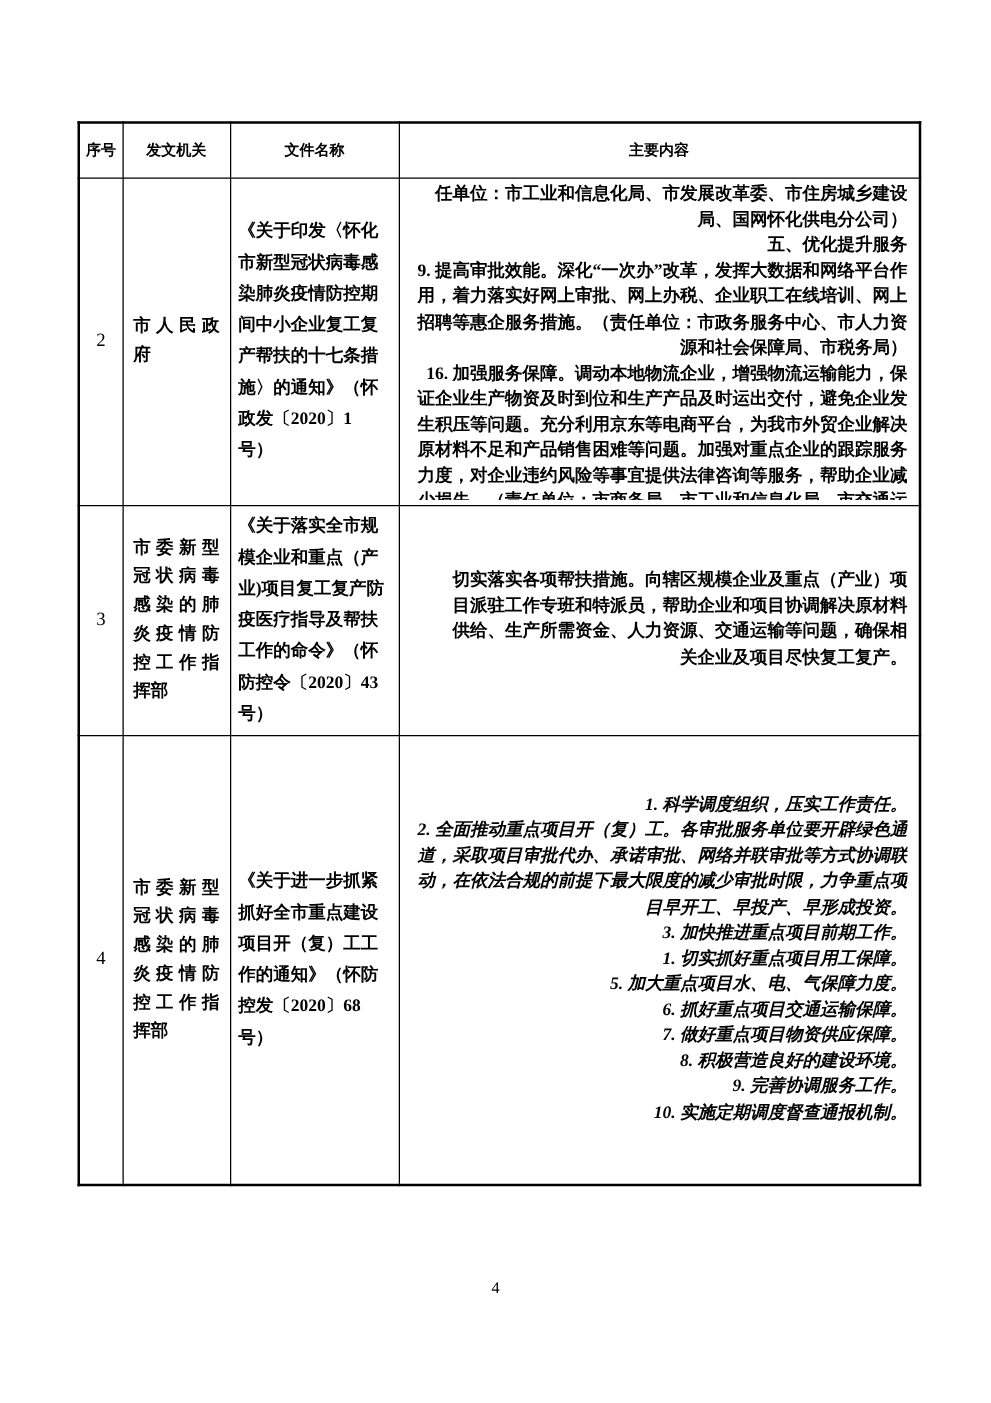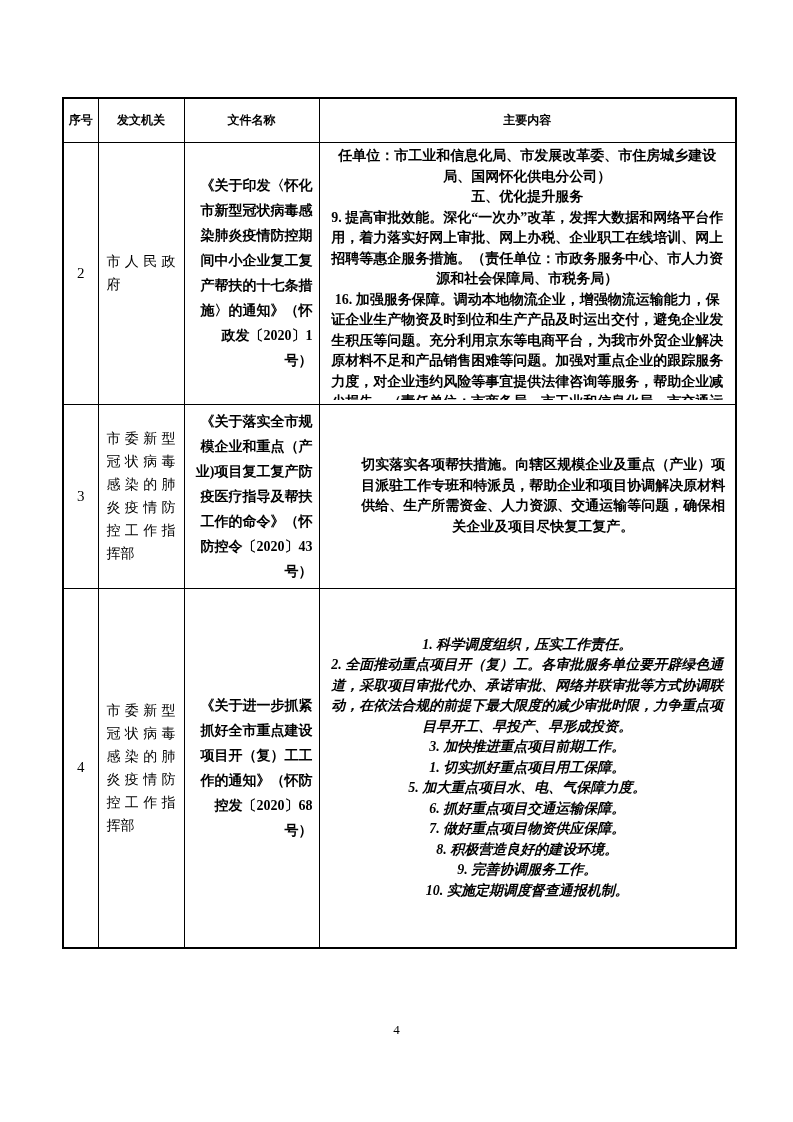--- a/index.html
+++ b/index.html
@@ -39,40 +39,40 @@
   tr.r4  { height: 360px; }
 
   td.num {
     text-align: center;
     font-size: 15px;
     font-family: "Liberation Serif", serif;
   }
   td.agency {
     padding: 4px 8px;
     font-size: 14px;
-    font-weight: normal;
+    font-weight: bold;
     line-height: 23px;
   }
   td.agency .wrap {
     text-align: justify;
     text-justify: inter-character;
   }
   td.doc {
     padding: 4px 6px;
     font-size: 14px;
     font-weight: bold;
     line-height: 25px;
-    text-align: right;
+    text-align: left;
   }
   td.content {
     padding: 3px 9px;
     font-size: 14px;
     font-weight: bold;
     line-height: 20.5px;
-    text-align: center;
+    text-align: right;
   }
   td.content p { margin: 0; }
   .clip2 { max-height: 254px; overflow: hidden; }
   .clip3 { max-height: 172px; overflow: hidden; margin-left: 32px; }
   .clip4 { max-height: 350px; overflow: hidden; font-style: italic; }
 
   .page-number {
     position: absolute;
     top: 1022px;
     left: 0;

